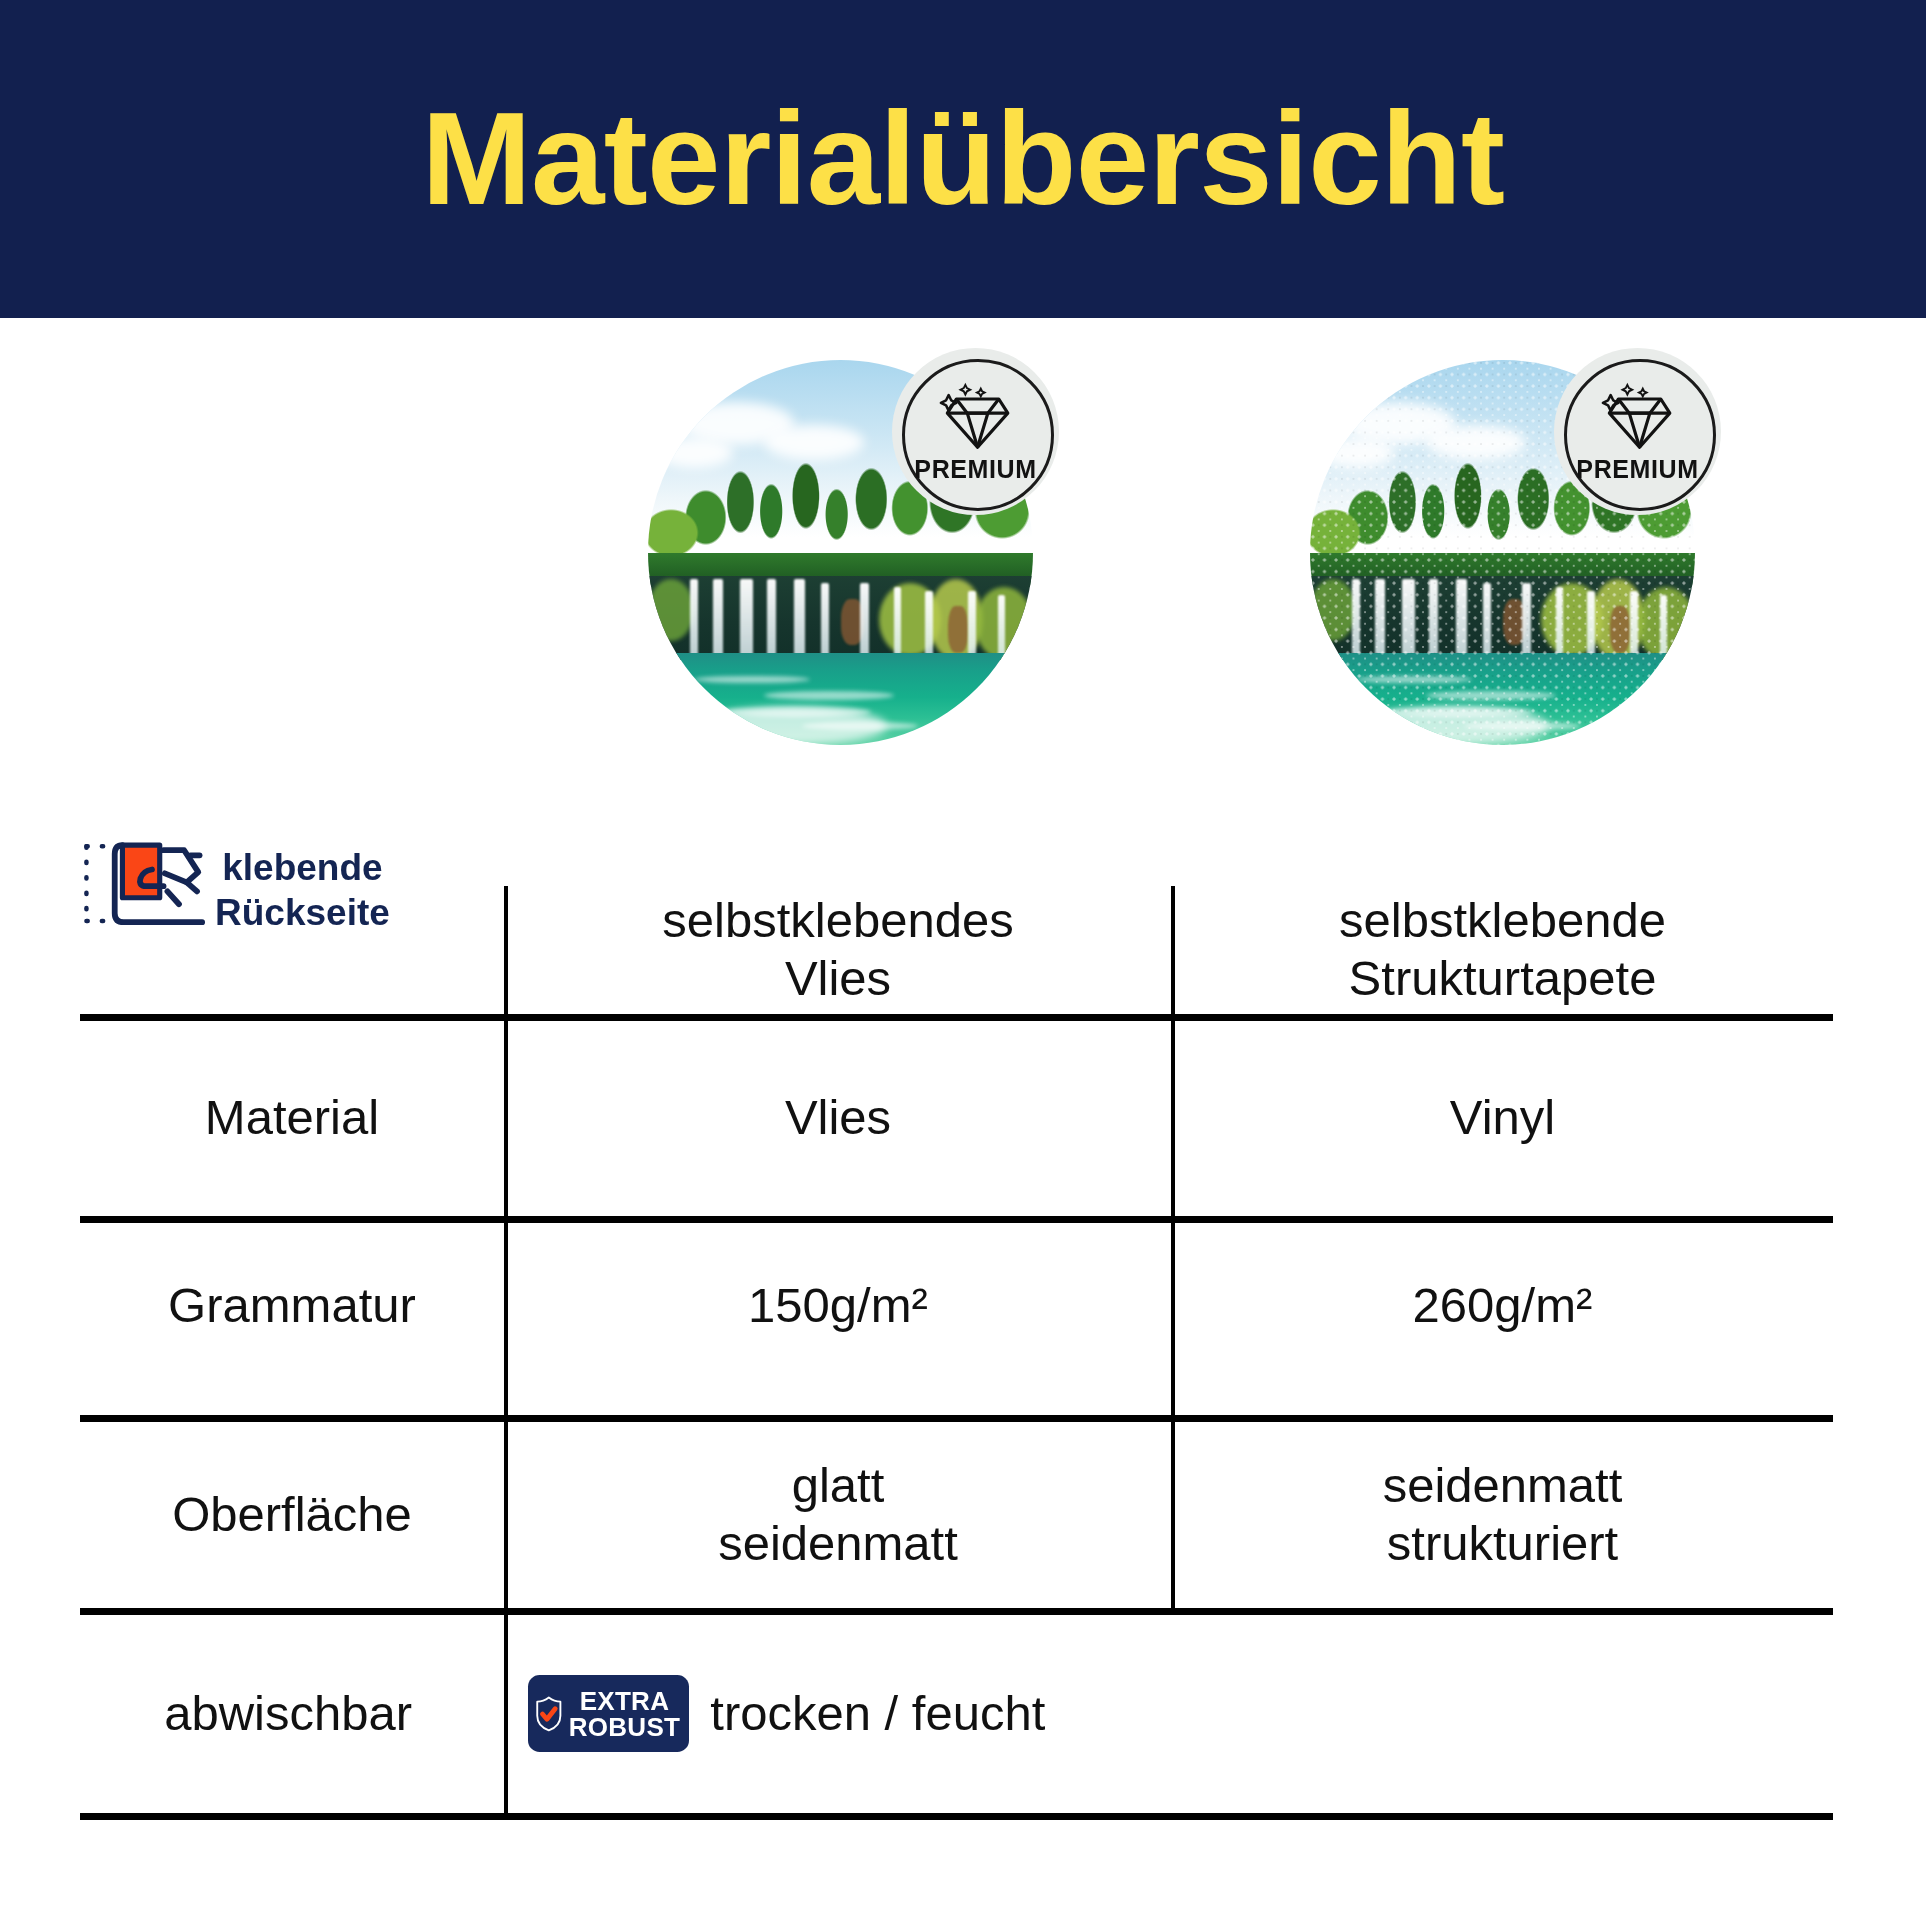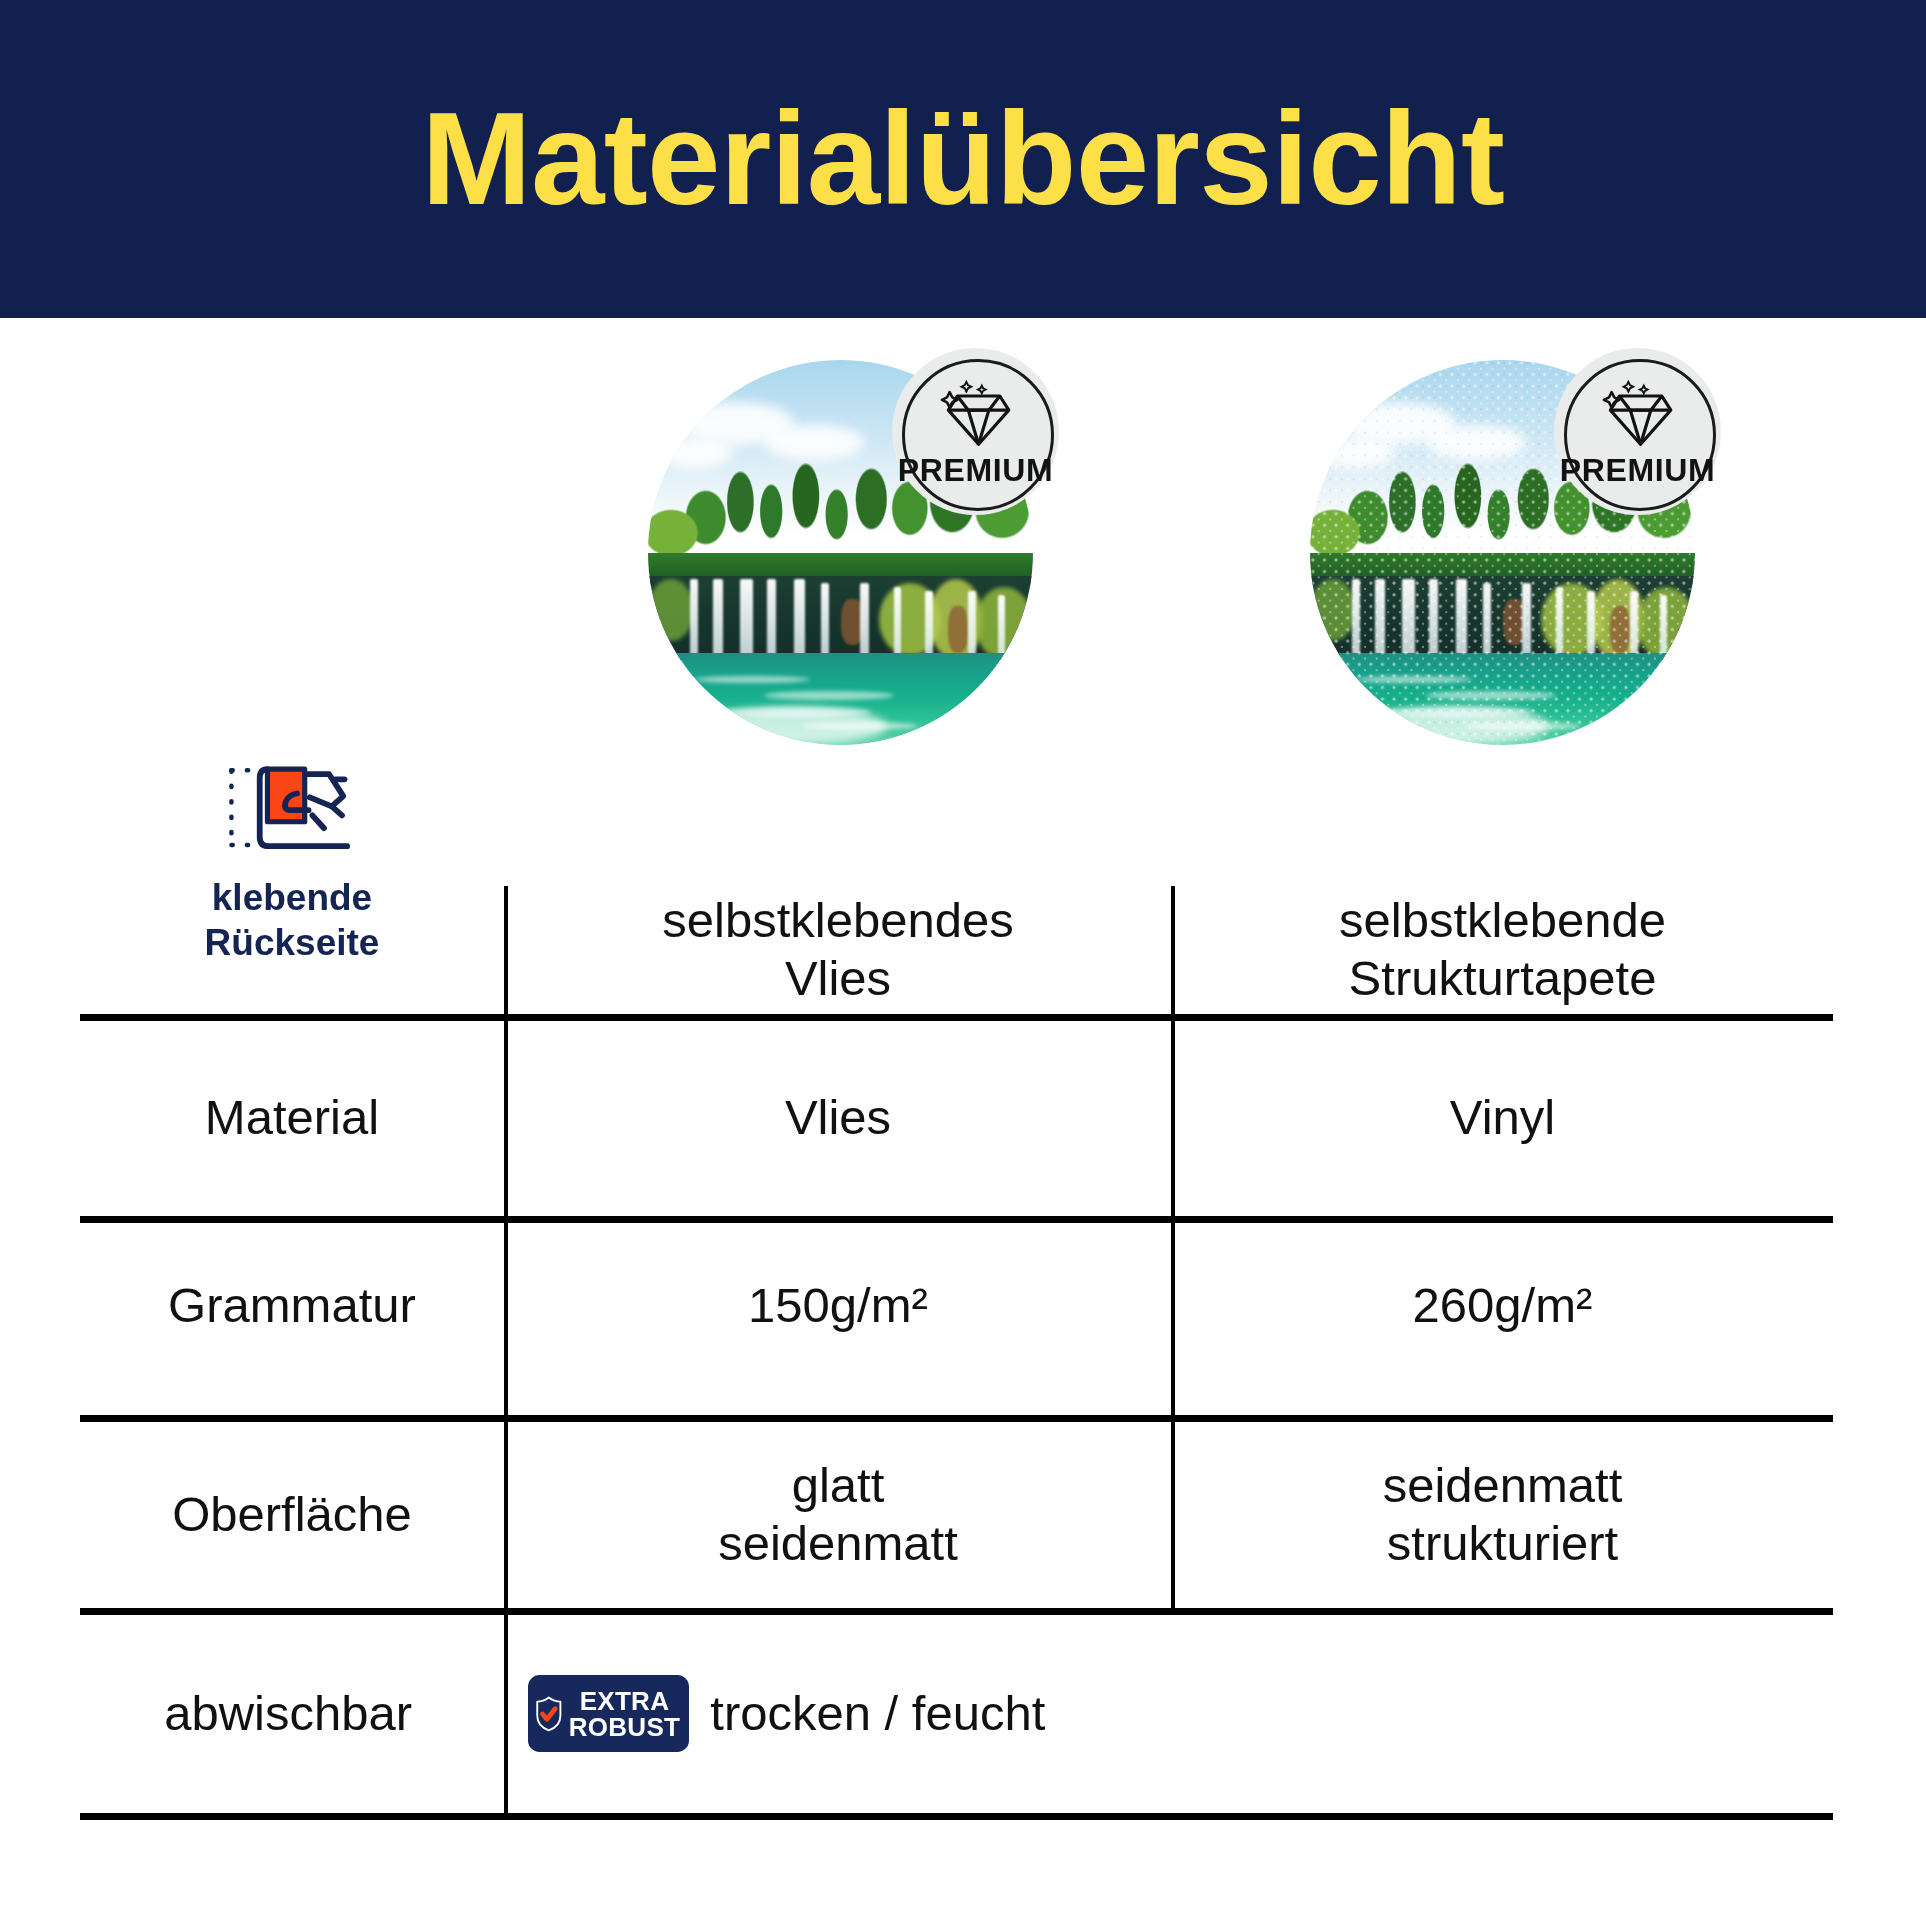--- a/index.html
+++ b/index.html
@@ -101,42 +101,42 @@
   }
   .premium-ring{
     position:absolute;left:10.3px;top:10.3px;width:146px;height:146px;
     border:3.2px solid #1b1b1b;border-radius:50%;
   }
   .premium-inner{
     position:relative;display:flex;flex-direction:column;align-items:center;
     justify-content:center;gap:3.9px;
   }
   .premium-label{
-    font-size:32px;font-weight:700;color:#121212;letter-spacing:0.6px;line-height:1;
+    font-size:25px;font-weight:700;color:#121212;letter-spacing:0.6px;line-height:1;
   }
 
   
   .table{position:absolute;left:80px;top:754px;width:1753px;height:1063px;}
   .vline{position:absolute;width:3.9px;background:#000;}
   .v1{left:424px;top:132px;height:931px;}
   .v2{left:1091px;top:132px;height:722px;}
   .hline{position:absolute;left:0;width:1753px;height:7px;background:#000;}
 
   .row{position:absolute;left:0;width:1753px;display:flex;align-items:center;}
   .cell{display:flex;align-items:center;justify-content:center;text-align:center;
         font-size:49px;color:#111111;line-height:1.18;}
   .cell.label{width:424px;}
   .cell.c2{width:668px;}
   .cell.c3{width:661px;}
   .cell.span23{width:1329px;justify-content:flex-start;padding-left:32px;gap:21px;}
 
   
   .sticky{
     position:absolute;left:0;top:0;width:424px;height:260px;
-    display:flex;flex-direction:column;align-items:center;justify-content:flex-start;
+    display:flex;flex-direction:row;align-items:center;justify-content:flex-start;
   }
   .sticky-icon{width:135px;height:103px;margin-top:6.4px;}
   .sticky-label{
     margin-top:11.6px;font-size:37px;font-weight:700;color:#142553;
     line-height:1.22;text-align:center;
   }
 
   
   .robust{
     width:161px;height:77px;border-radius:11.6px;background:#17295c;

